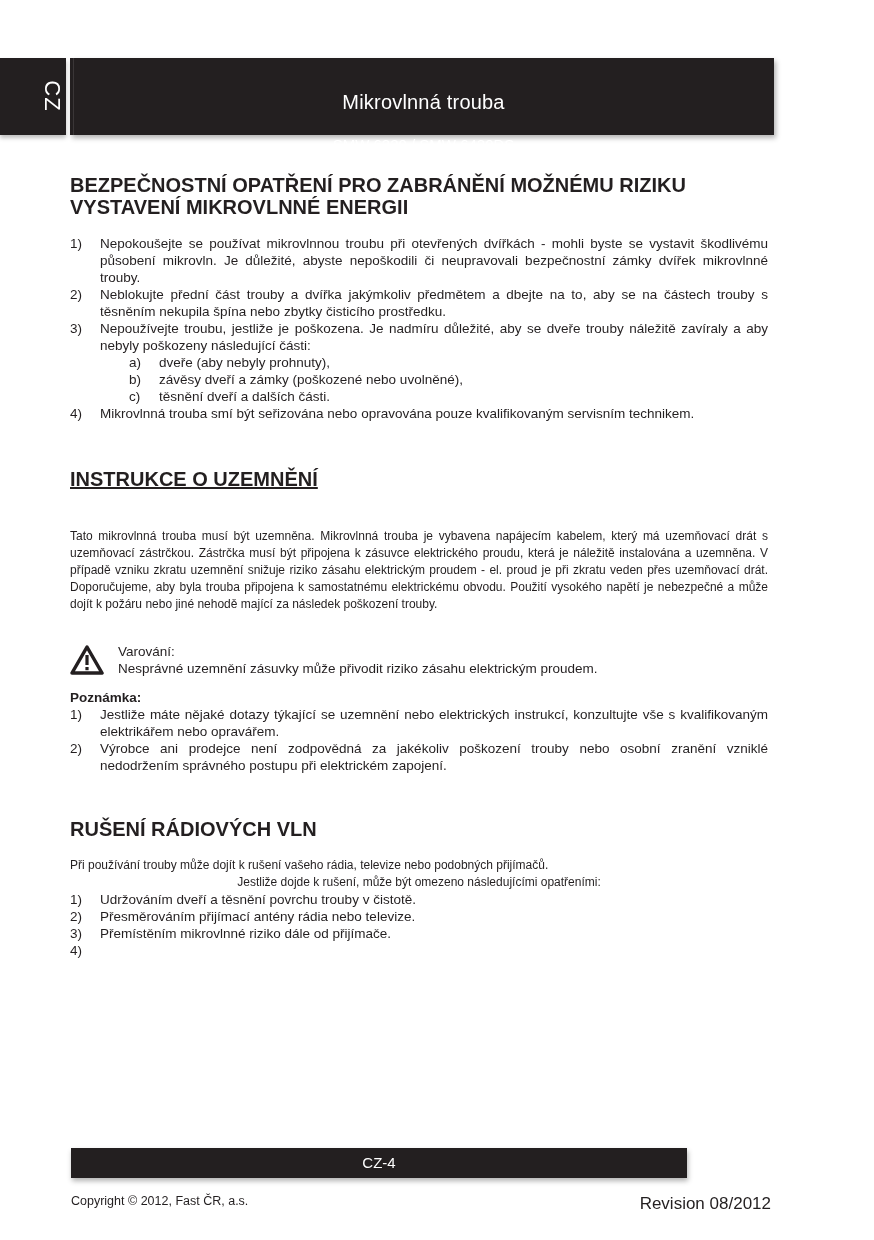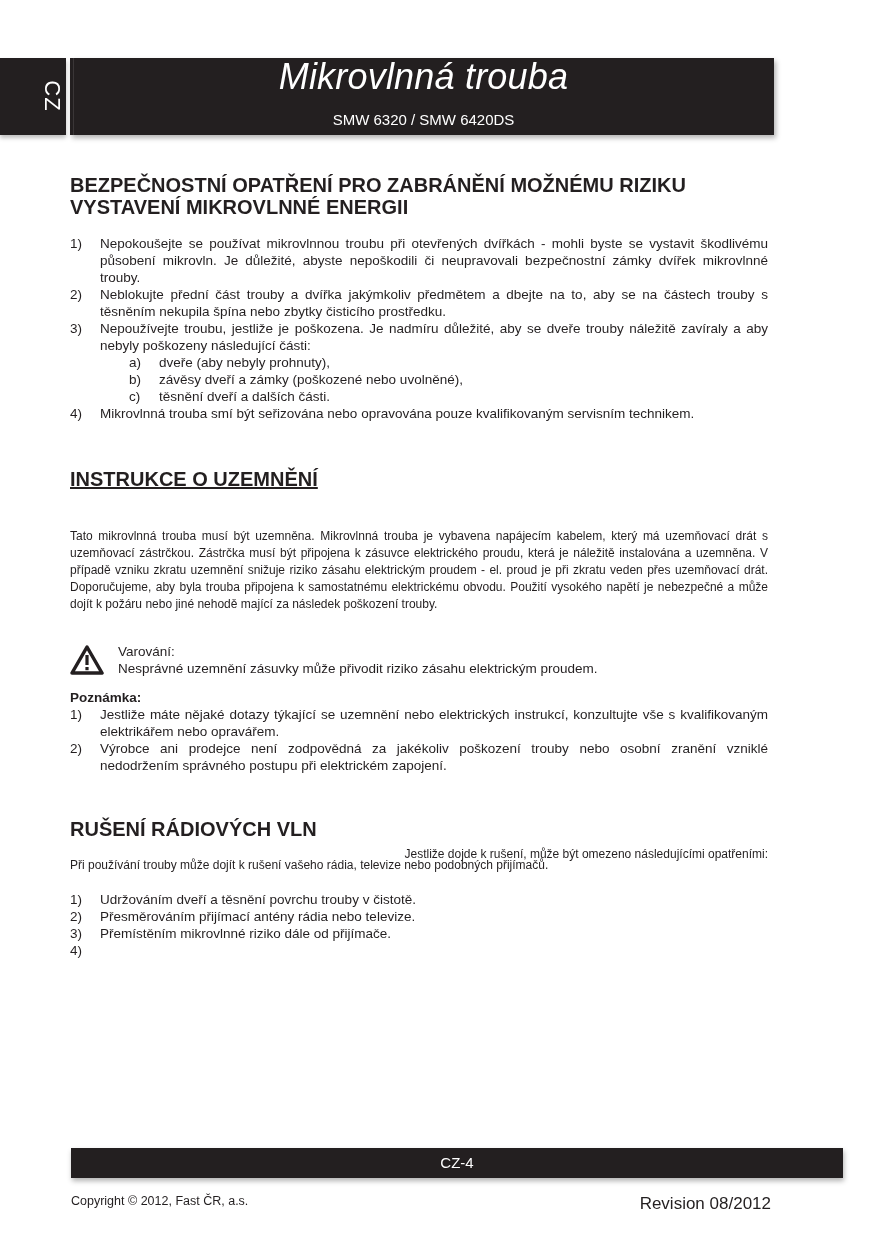--- a/index.html
+++ b/index.html
@@ -18,21 +18,21 @@
     }
     .header-bar {
       position: absolute; left: 70px; top: 58px; width: 701px; height: 77px;
       background: #231f20; box-shadow: 2px 3px 5px rgba(0,0,0,0.3);
       color: #fff; text-align: center;
       border-left: 3px solid #231f20;
     }
     .header-bar::before {
       content: ""; position: absolute; left: 0; top: 0; width: 1px; height: 100%; background: #3a3637;
     }
-    .header-title { font-size: 36px; line-height: 38px; margin-top: 0; letter-spacing: 0.2px; font-style: italic; }
+    .header-title { font-size: 20px; line-height: 38px; margin-top: 25px; letter-spacing: 0.2px; }
     .header-subtitle { font-size: 15px; line-height: 20px; margin-top: 14px; }
 
     .content { position: absolute; left: 70px; top: 0; width: 698px; }
     .section-heading {
       position: absolute; left: 0; width: 698px;
       font-weight: bold; font-size: 20px; line-height: 22px;
     }
     .para {
       position: absolute; left: 0; width: 698px;
       font-size: 12px; line-height: 17px; text-align: justify;
@@ -45,21 +45,21 @@
     .li.nojust { text-align: left; }
 
     .warning { position: absolute; left: 0; width: 698px; font-size: 13.5px; line-height: 17px; }
     .warning-icon { position: absolute; left: 0; top: 2px; width: 34px; height: 30px; }
     .warning-title { position: absolute; left: 48px; top: 0; font-weight: normal; }
     .warning-text { position: absolute; left: 48px; top: 17px; white-space: nowrap; }
 
     .note-label { position: absolute; left: 0; font-weight: bold; font-size: 13.5px; line-height: 17px; }
 
     .footer-bar {
-      position: absolute; left: 71px; top: 1148px; width: 772px; height: 30px;
+      position: absolute; left: 71px; top: 1148px; width: 616px; height: 30px;
       background: #231f20; box-shadow: 1px 3px 5px rgba(0,0,0,0.3);
       color: #fff; text-align: center; font-size: 15px; line-height: 30px;
     }
     .copyright { position: absolute; left: 71px; top: 1194px; font-size: 12.5px; }
     .revision { position: absolute; right: 103px; top: 1194px; font-size: 17px; }
   </style>
 </head>
 <body>
 
 <div class="lang-tab">
@@ -128,21 +128,21 @@
     </div>
     <div class="li">
       <span class="num">2)</span>
       <span>Výrobce ani prodejce není zodpovědná za jakékoliv poškození trouby nebo osobní zranění vzniklé nedodržením správného postupu při elektrickém zapojení.</span>
     </div>
   </div>
 
   <div class="section-heading" style="top:818px;">RUŠENÍ RÁDIOVÝCH VLN</div>
 
   <div class="para" style="top:857px; text-align:left;">Při používání trouby může dojít k rušení vašeho rádia, televize nebo podobných přijímačů.</div>
-  <div class="para" style="top:846px; text-align:right;">Jestliže dojde k rušení, může být omezeno následujícími opatřeními:</div>
+  <div class="para" style="top:874px; text-align:center;">Jestliže dojde k rušení, může být omezeno následujícími opatřeními:</div>
 
   <div class="list" style="top:891px;">
     <div class="li nojust">
       <span class="num">1)</span>
       <span>Udržováním dveří a těsnění povrchu trouby v čistotě.</span>
     </div>
     <div class="li nojust">
       <span class="num">2)</span>
       <span>Přesměrováním přijímací antény rádia nebo televize.</span>
     </div>

